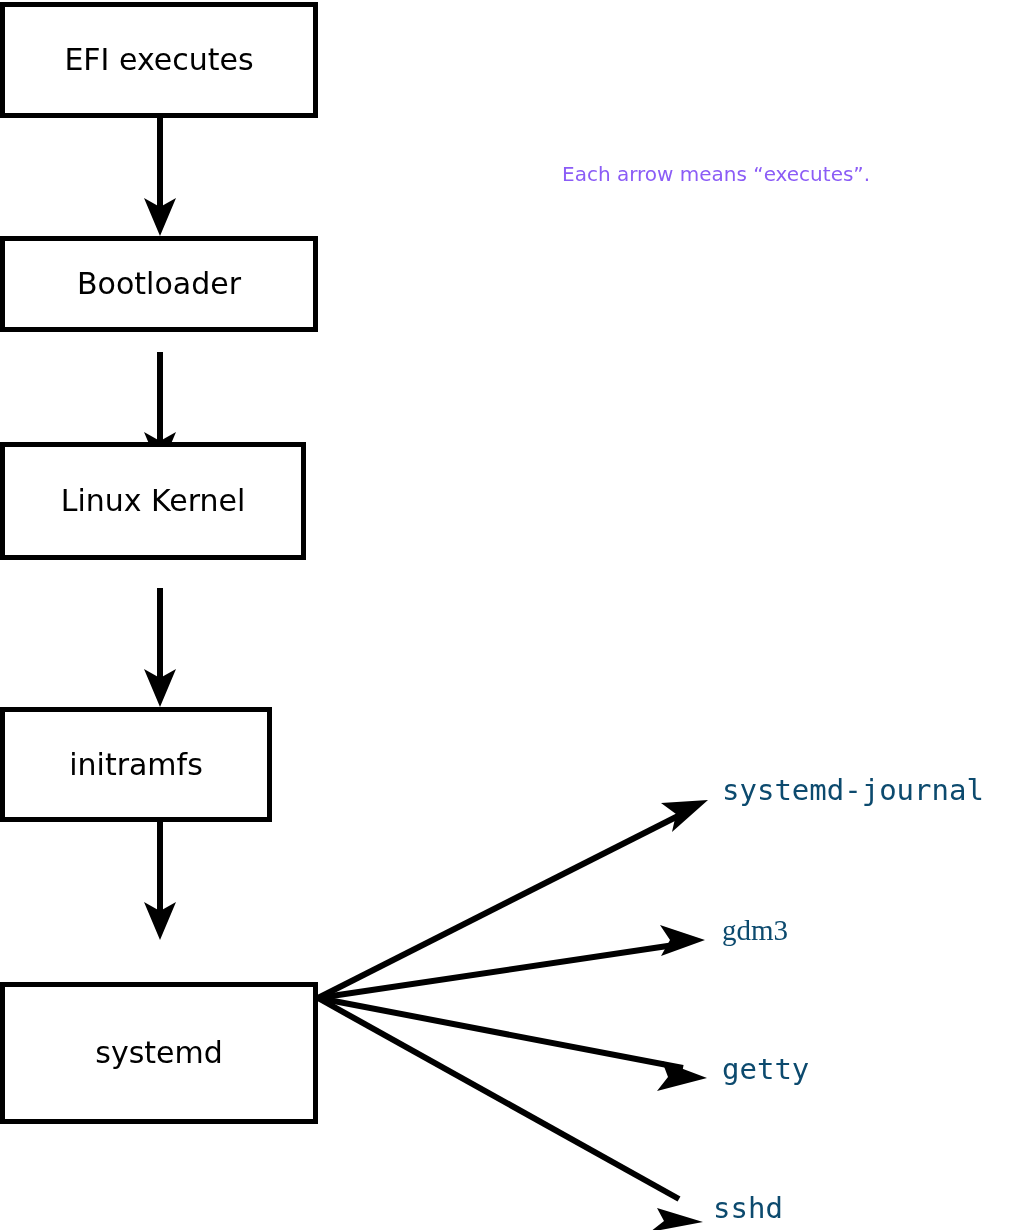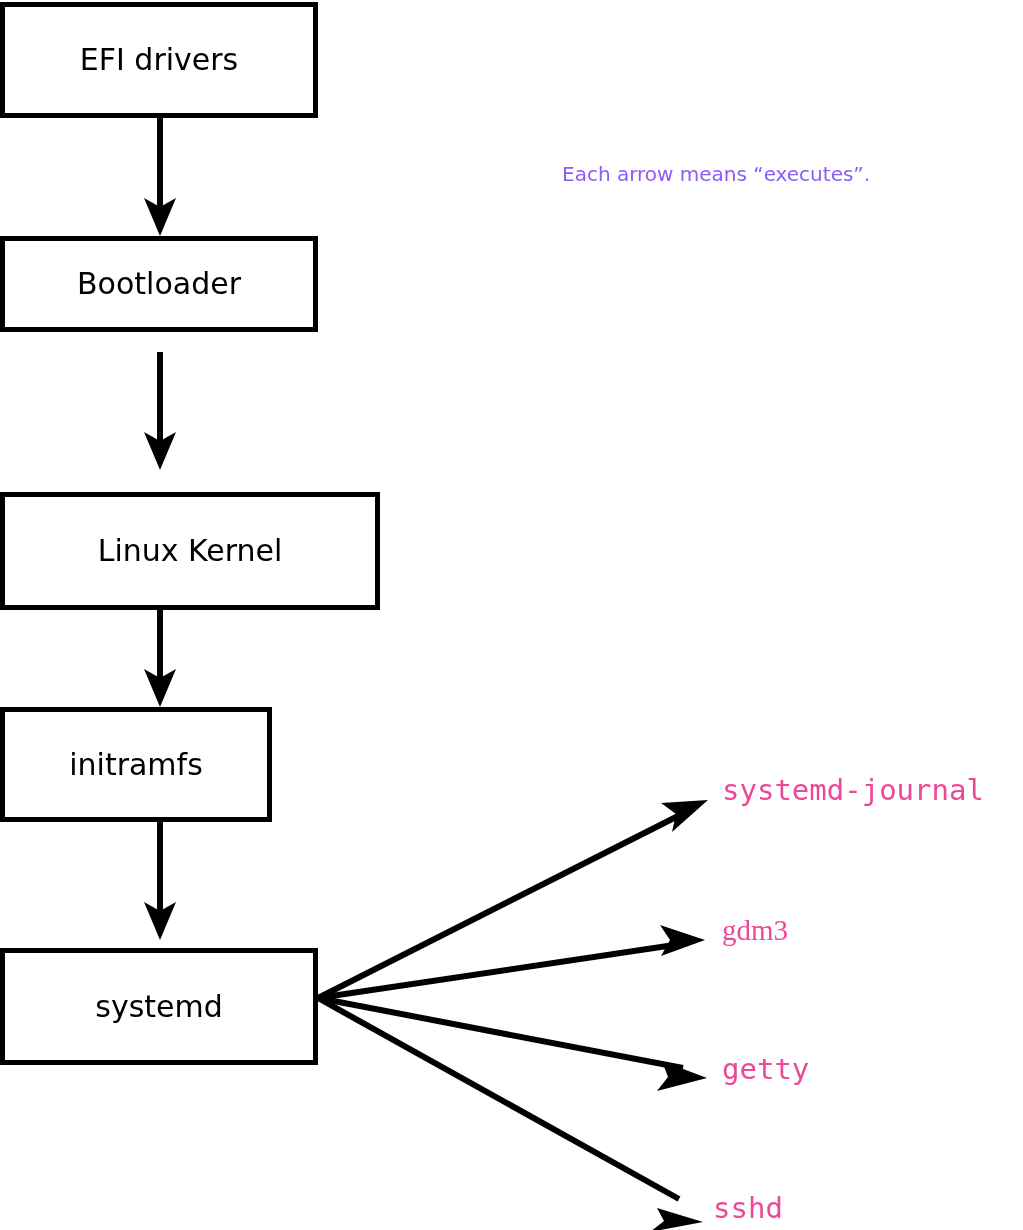--- a/index.html
+++ b/index.html
@@ -41,21 +41,21 @@
     font-size: 30px;
     line-height: 1;
     color: #000000;
     white-space: nowrap;
   }
   .service-label {
     position: absolute;
     font-family: "DejaVu Sans Mono", monospace;
     font-size: 29px;
     line-height: 1;
-    color: #ec4899;
+    color: #0c4a6e;
     white-space: nowrap;
   }
   #annotation-text {
     position: absolute;
     font-family: "DejaVu Sans", sans-serif;
     font-size: 20px;
     line-height: 1;
     color: #8b5cf6;
     white-space: nowrap;
   }
@@ -102,36 +102,36 @@
       <polygon points="707,1078 662,1061 668,1077 657,1091" fill="#000000"></polygon>
     </g>
 
     <g>
       <line x1="318" y1="998" x2="679" y2="1199" stroke="#000000" stroke-width="6"></line>
       <polygon points="703,1222 657,1208 664,1221 650,1232" fill="#000000"></polygon>
     </g>
   </svg>
 
   <div class="stage-box" style="left:0px; top:2px; width:318px; height:116px;">
-    <span class="stage-label">EFI drivers</span>
+    <span class="stage-label">EFI executes</span>
   </div>
 
   <div class="stage-box" style="left:0px; top:236px; width:318px; height:96px;">
     <span class="stage-label">Bootloader</span>
   </div>
 
-  <div class="stage-box" style="left:0px; top:492px; width:380px; height:118px;">
+  <div class="stage-box" style="left:0px; top:442px; width:306px; height:118px;">
     <span class="stage-label">Linux Kernel</span>
   </div>
 
   <div class="stage-box" style="left:0px; top:707px; width:272px; height:115px;">
     <span class="stage-label">initramfs</span>
   </div>
 
-  <div class="stage-box" style="left:0px; top:948px; width:318px; height:117px;">
+  <div class="stage-box" style="left:0px; top:982px; width:318px; height:142px;">
     <span class="stage-label">systemd</span>
   </div>
 
   <span class="service-label" style="left:722px; top:776px;">systemd-journal</span>
 
   <span class="service-label" style="left:722px; top:916px;font-family:Liberation Serif, serif;">gdm3</span>
 
   <span class="service-label" style="left:722px; top:1055px;">getty</span>
 
   <span class="service-label" style="left:713px; top:1194px;">sshd</span>

